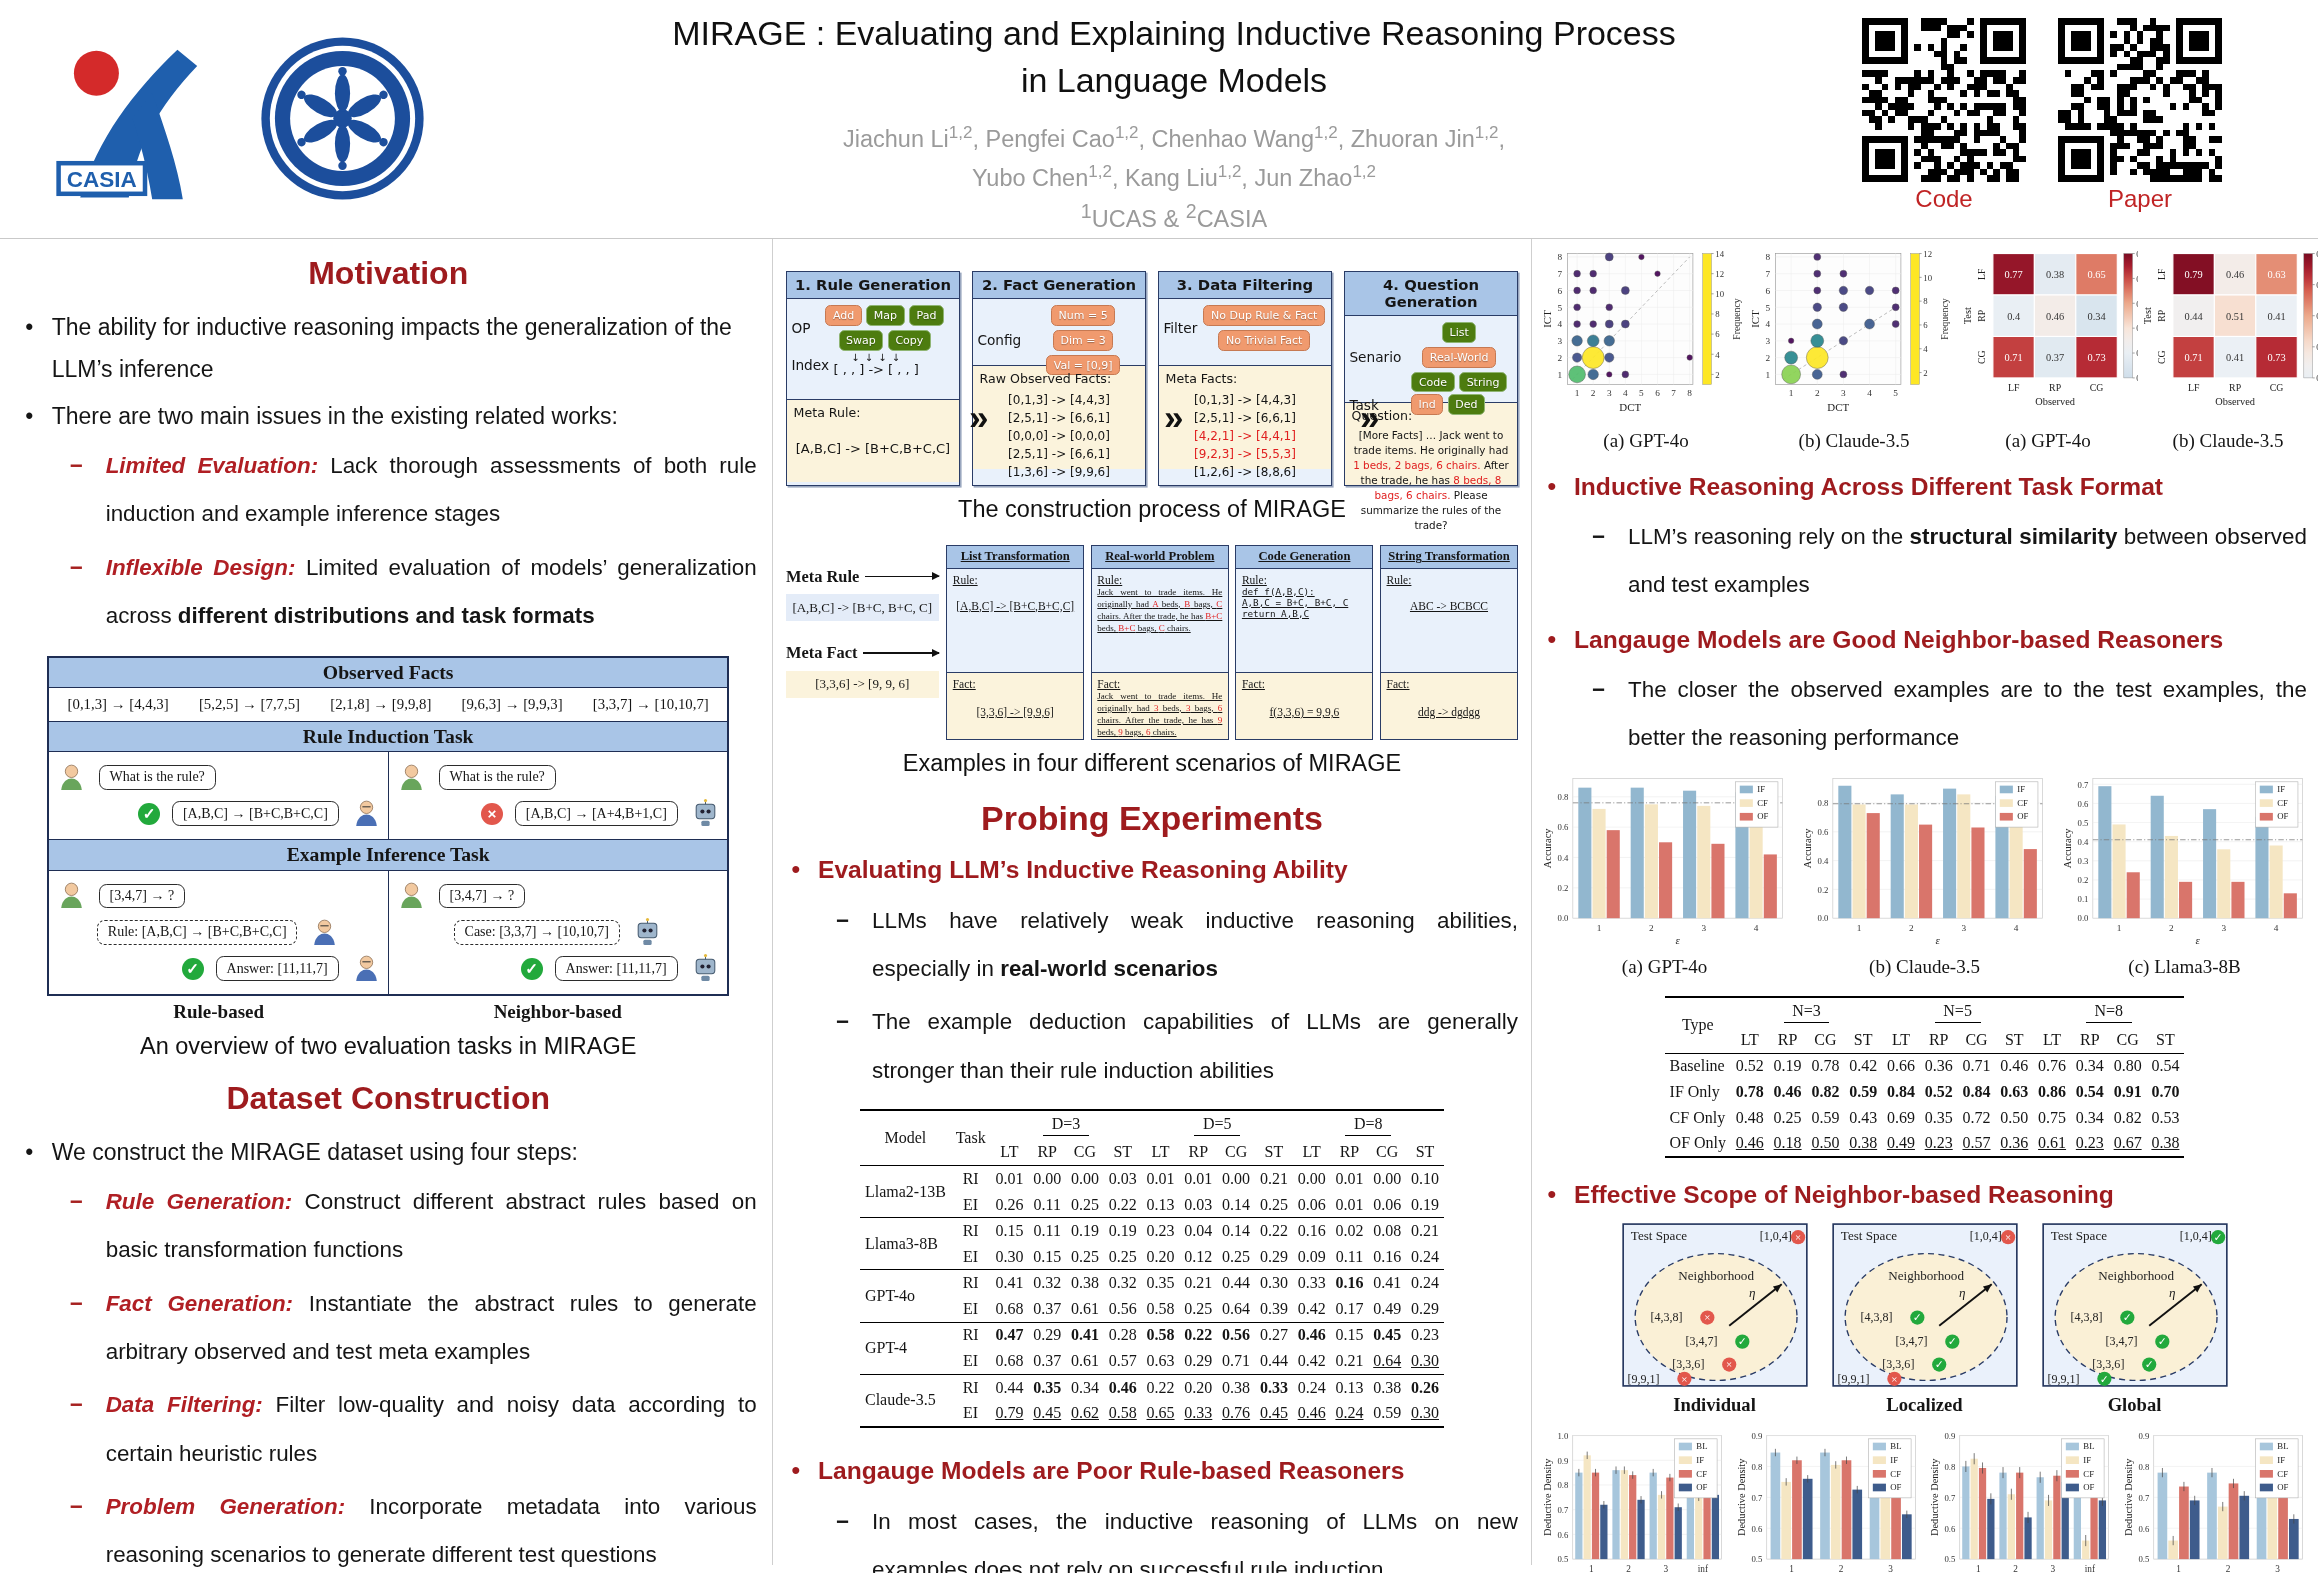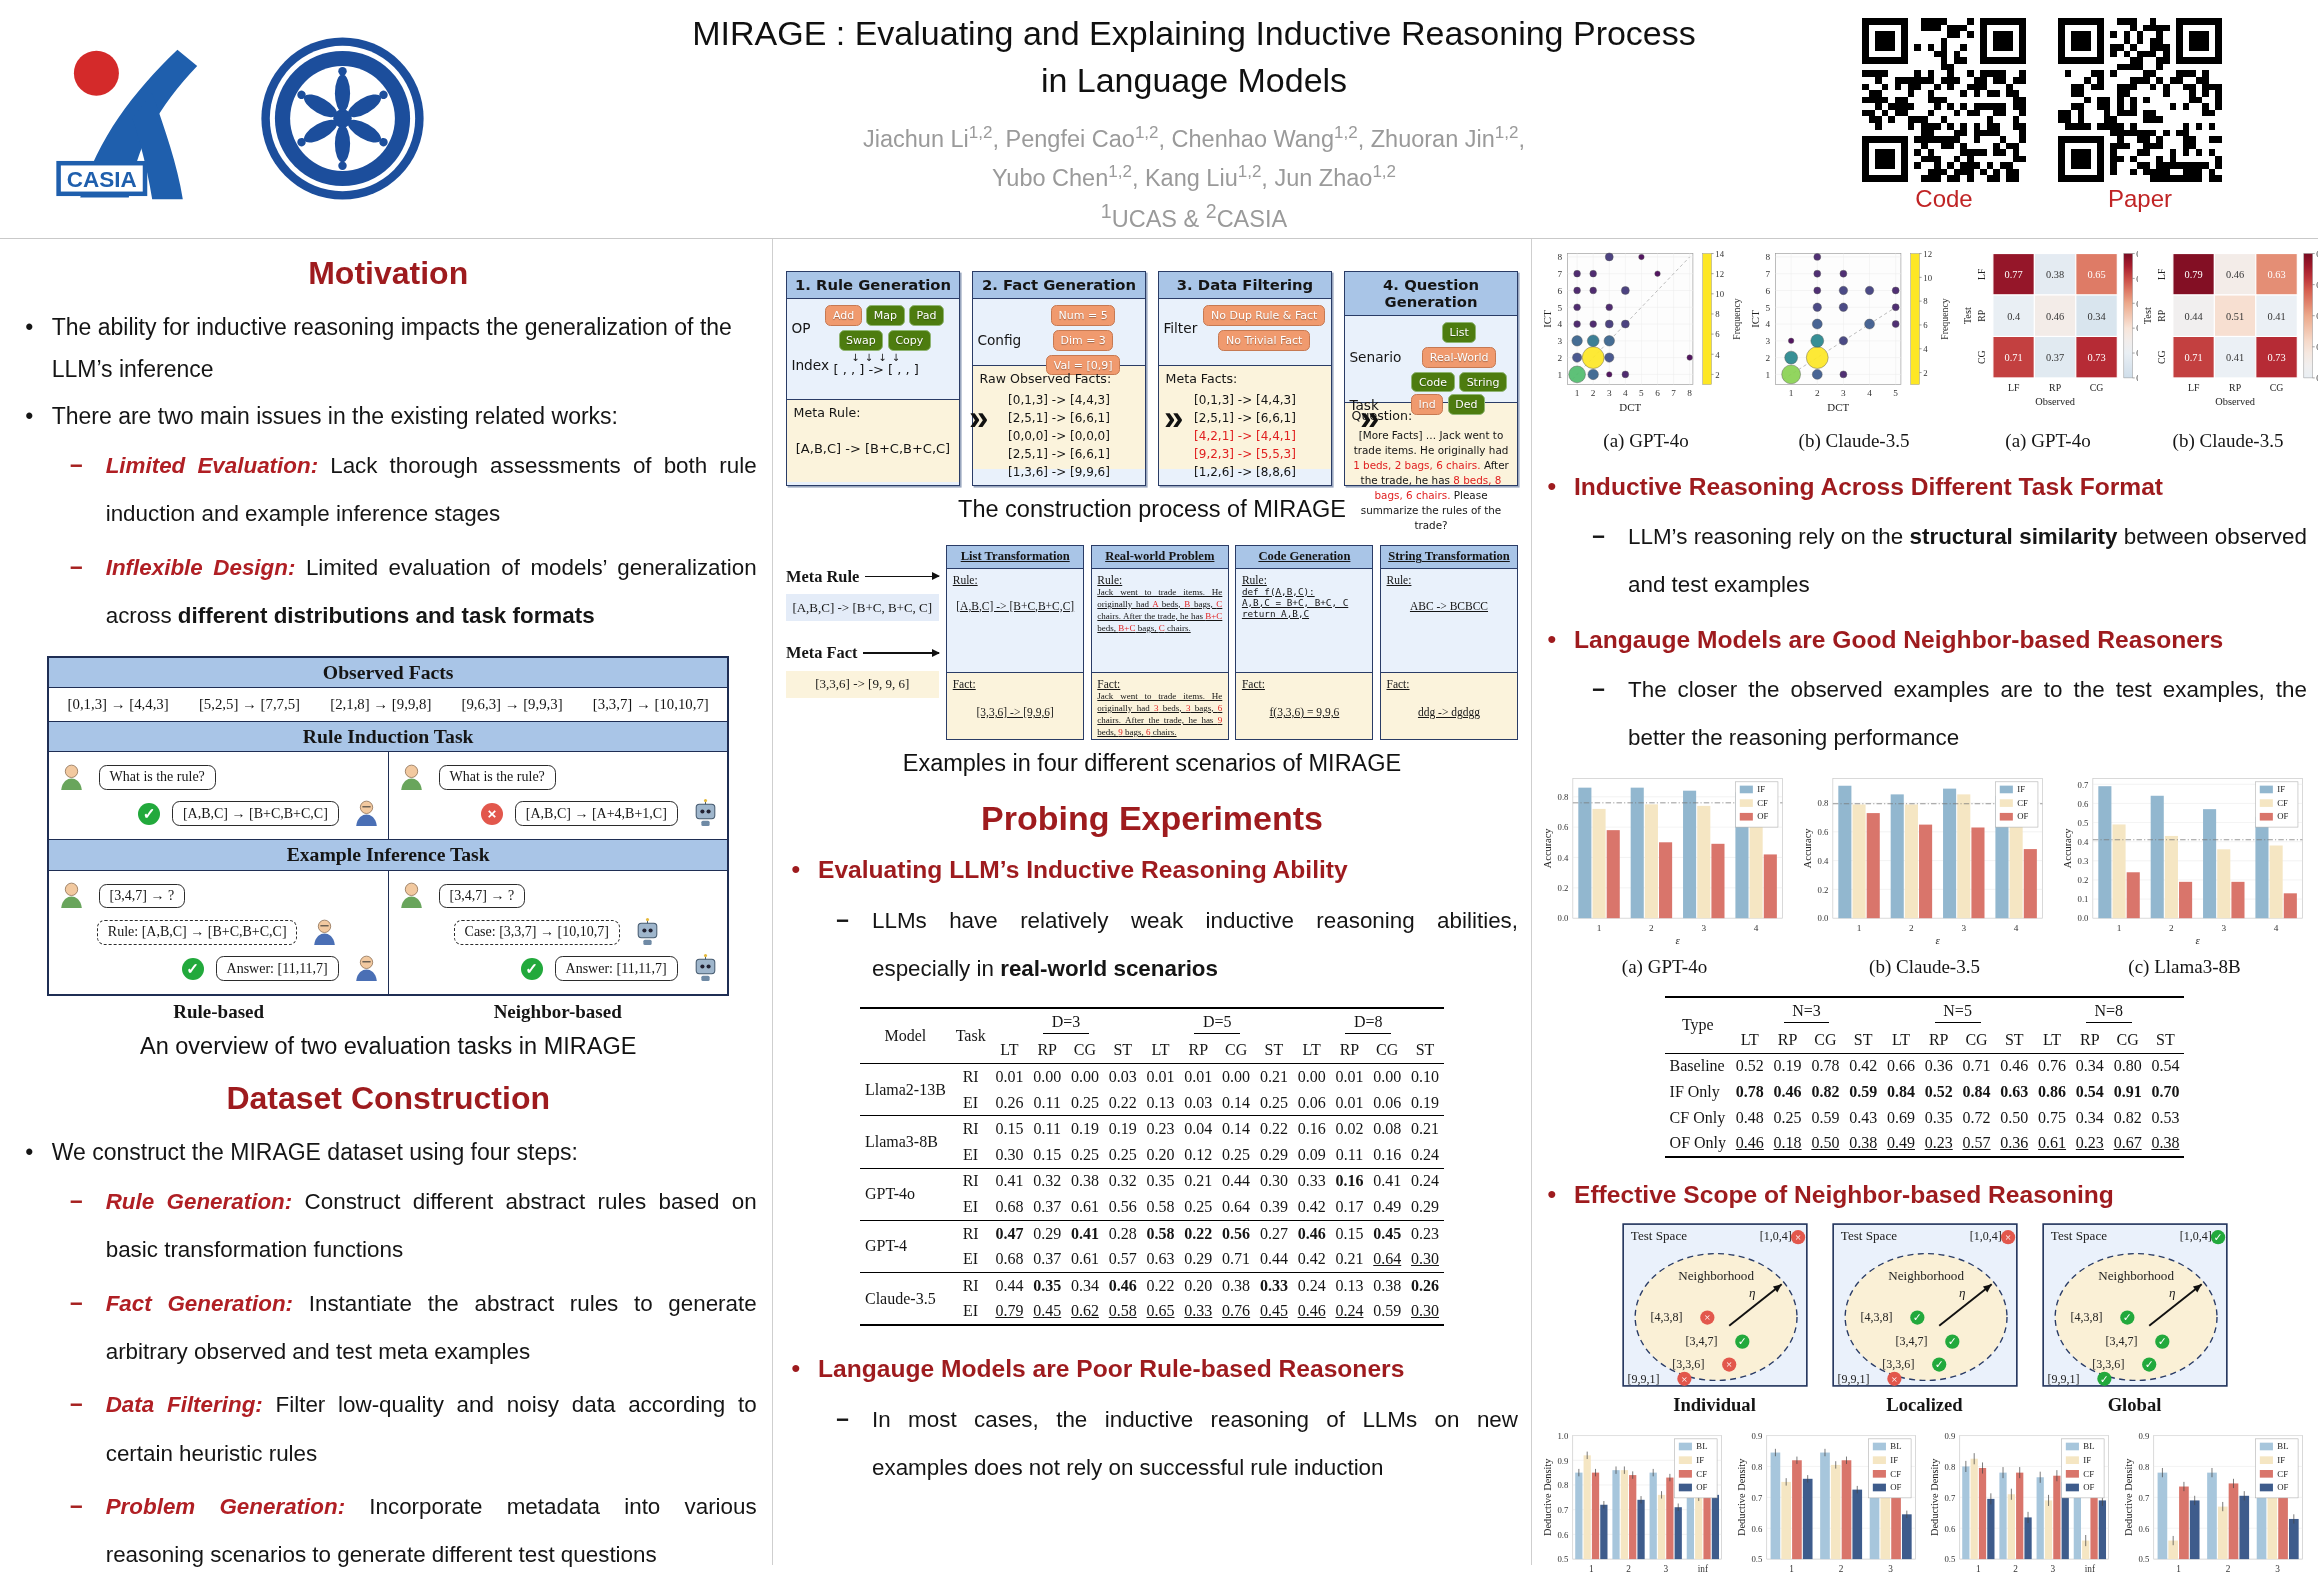--- a/index.html
+++ b/index.html
@@ -1,20 +1,20 @@
 <!DOCTYPE html>
 <html style="font-size:8.7px"><head>
 <meta charset="utf-8">
 <style>
   html,body{margin:0;padding:0;background:#e8e8e8;}
   #poster{position:relative;width:2319px;height:1574px;background:#ffffff;font-family:"Liberation Sans",sans-serif;color:#151515;overflow:hidden;}
   .hline{position:absolute;left:0;right:0;top:238px;height:1.1px;background:#c9c9c9;}
   .vline{position:absolute;top:239px;bottom:8.7px;width:1.1px;background:#cfcfcf;}
   
-  .header-center{position:absolute;left:664px;top:9.8px;width:1060px;text-align:center;}
+  .header-center{position:absolute;left:644px;top:9.8px;width:1060px;text-align:center;}
   .title{font-size:34px;color:#101010;font-weight:500;line-height:1.38;}
   .authors{margin-top:15.3px;font-size:23.5px;color:#9a9a9a;line-height:1.6;}
   .authors sup{font-size:17px;}
   .affil{font-size:23.5px;color:#9a9a9a;margin-top:2.2px;}
   .logo{position:absolute;}
   .qr{position:absolute;width:164px;height:164px;}
   .qr svg{width:100%;height:100%;}
   .qr-label{position:absolute;width:164px;text-align:center;font-size:24px;color:#C02425;}
   
   .col{position:absolute;top:247px;}
@@ -899,20 +899,21 @@
               <div class="ex-body-c" style="margin-top: 16.4px;">ddg -&gt; dgdgg</div>
             </div>
           </div>
         </div>
     </div>
     <div class="figcap">Examples in four different scenarios of MIRAGE</div>
 
     <div class="sec-h" style="font-size:34px;margin-top:22px;">Probing Experiments</div>
     <div class="rb">Evaluating LLM’s Inductive Reasoning Ability</div>
     <div class="dash"><span>LLMs have relatively weak inductive reasoning abilities, especially in </span><b>real-world scenarios</b></div>
+    <div class="dash">The example deduction capabilities of LLMs are generally stronger than their rule induction abilities</div>
     <div id="table1-wrap" style="margin-top:14px;">
         <table class="paper-table">
           <thead>
             <tr>
               <th rowspan="2">Model</th>
               <th rowspan="2">Task</th>
               <th colspan="4"><div class="grp">D=3</div></th>
               <th colspan="4"><div class="grp">D=5</div></th>
               <th colspan="4"><div class="grp">D=8</div></th>
             </tr>

